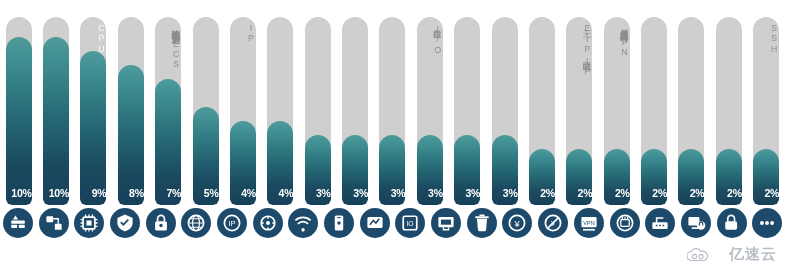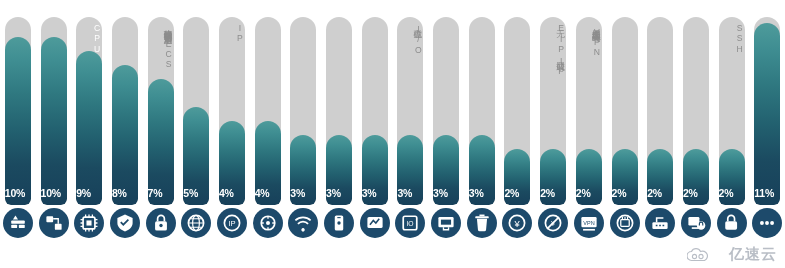--- a/index.html
+++ b/index.html
@@ -58,21 +58,21 @@
     max-height:160px;
     overflow:hidden;
     font-weight:500;
     pointer-events:none;
   }
   .vlabel.dark{ color:#8d8d8d; }
   .pct{
     position:absolute;
     left:0;right:0;
     bottom:6px;
-    text-align:left;
+    text-align:right;
     font-size:10.5px;
     font-weight:bold;
     color:#ffffff;
     letter-spacing:-0.2px;
   }
   .iconrow{
     position:absolute;left:0;top:203px;width:785px;height:40px;
     display:flex;align-items:center;
   }
   .iconcell{
@@ -242,27 +242,20 @@
           <div class="pct">2%</div>
         </div>
       </div>
       <div class="barcol">
         <div class="track">
           <div class="fill" style="height: 56px;"></div>
           <div class="vlabel dark">SSH服务未开启</div>
           <div class="pct">2%</div>
         </div>
       </div>
-      <div class="barcol">
-        <div class="track">
-          <div class="fill" style="height: 182px;"></div>
-          <div class="vlabel">其他原因</div>
-          <div class="pct">11%</div>
-        </div>
-      </div>
     </div>
 
   <div class="iconrow" id="iconrow">
       <div class="iconcell">
         <div class="icircle">
           <svg width="22" height="22" viewBox="0 0 26 26" fill="#ffffff">
             <rect x="5" y="10" width="16" height="4" rx="1"></rect>
             <rect x="5" y="15" width="7" height="4" rx="1"></rect>
             <rect x="14" y="15" width="7" height="4" rx="1"></rect>
             <path d="M10 4 l3 5 h-6 z"></path>

